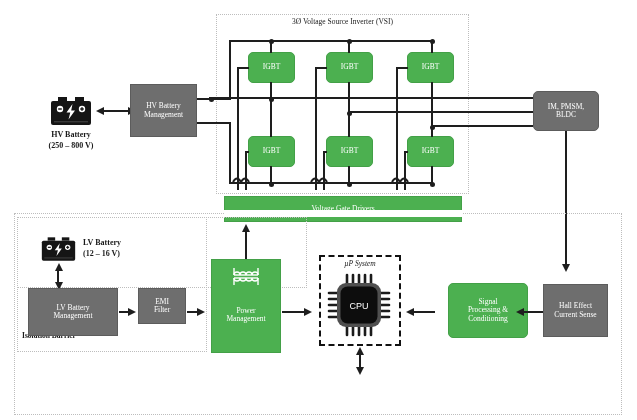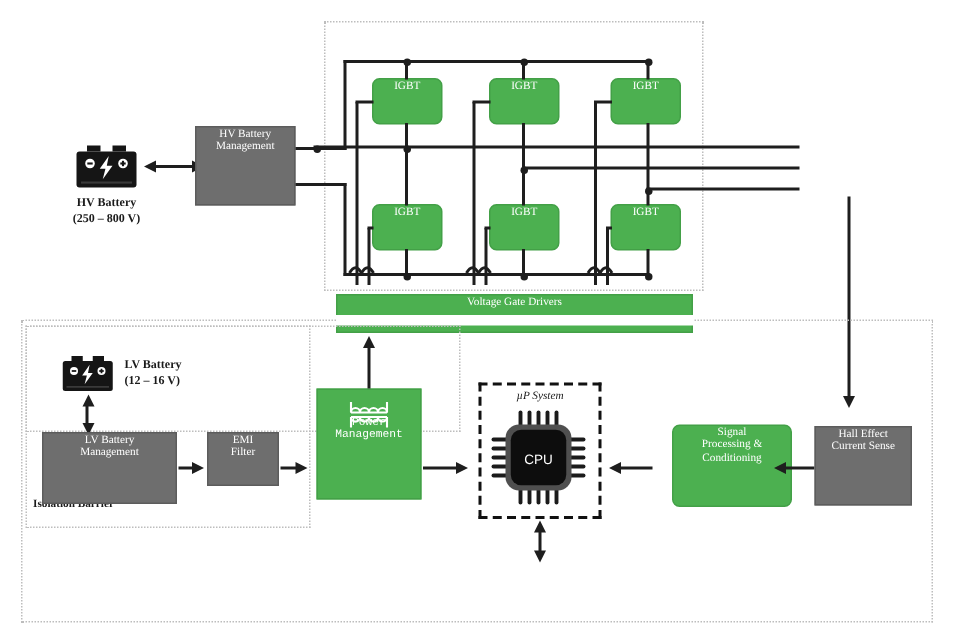--- a/index.html
+++ b/index.html
@@ -2,21 +2,21 @@
 <html><head>
 <meta charset="utf-8">
 <style>
   html,body{margin:0;padding:0;background:#ffffff;}
   body{width:637px;height:420px;overflow:hidden;
        font-family:"Liberation Serif", serif;}
   #stage{position:relative;width:637px;height:420px;background:#fff;}
 
   
   .box{position:absolute;box-sizing:border-box;display:flex;
-       align-items:flex-start;justify-content:center;text-align:center;
+       align-items:center;justify-content:center;text-align:center;
        color:#ffffff;line-height:1.12;}
   .gray{background:#6e6e6e;border:1px solid #5c5c5c;}
   .green{background:#4cb050;border:1px solid #43a047;}
   .rounded{border-radius:5px;}
   .lbl{position:absolute;color:#1a1a1a;text-align:center;line-height:1.22;}
 
   .dotbox{position:absolute;box-sizing:border-box;
           border:1px dotted #bdbdbd;background:transparent;}
   .dashbox{position:absolute;box-sizing:border-box;
            border:2px dashed #111111;background:transparent;}
@@ -45,20 +45,21 @@
   .xfmr{position:absolute;}
 
   svg{display:block;overflow:visible;}
 </style>
 </head>
 <body>
 
 <div id="stage">
 
   <div class="dotbox" style="left:216px;top:14px;width:253px;height:180px;"></div>
+  <div class="lbl" style="left:216px;top:17px;width:253px;font-size:7.5px;">3Ø Voltage Source Inverter (VSI)</div>
 
   <div class="bat" style="left:50px;top:96px;width:42px;height:30px;">
     <svg width="42" height="30" viewBox="0 0 42 30">
       <rect x="8" y="1" width="9" height="4" fill="#151515"></rect>
       <rect x="25" y="1" width="9" height="4" fill="#151515"></rect>
       <rect x="1" y="5" width="40" height="24" rx="2" fill="#151515"></rect>
       <circle cx="10" cy="13" r="3.2" fill="#fff"></circle>
       <circle cx="32" cy="13" r="3.2" fill="#fff"></circle>
       <rect x="8.2" y="12.3" width="3.6" height="1.4" fill="#151515"></rect>
       <rect x="30.2" y="12.3" width="3.6" height="1.4" fill="#151515"></rect>
@@ -126,20 +127,24 @@
   <div class="w wv" style="left:431px;top:82px;height:55px;"></div>
   <div class="w wv" style="left:431px;top:166px;height:17px;"></div>
   <div class="node" style="left:429.5px;top:38.5px;"></div>
   <div class="node" style="left:429.5px;top:124.5px;"></div>
   <div class="node" style="left:429.5px;top:181.5px;"></div>
 
   <div class="w wh" style="left:209px;top:97px;width:324px;"></div>
   <div class="w wh" style="left:348px;top:111px;width:185px;"></div>
   <div class="w wh" style="left:431px;top:125px;width:102px;"></div>
 
+  <div class="box gray rounded" style="left:533px;top:91px;width:66px;height:40px;font-size:7.5px;">
+    <span style="white-space:pre-line;">IM, PMSM,
+BLDC</span>
+  </div>
 
   <div class="w wv" style="left:565px;top:131px;height:135px;"></div>
   <div class="ar ar-d" style="left:561.5px;top:264px;"></div>
 
   <div class="w wv" style="left:237px;top:68px;height:122px;"></div>
   <div class="w wh" style="left:237px;top:67px;width:12px;"></div>
   <div class="w wv" style="left:245px;top:152px;height:38px;"></div>
   <div class="w wh" style="left:245px;top:151px;width:4px;"></div>
 
   <div class="w wv" style="left:315px;top:68px;height:122px;"></div>
@@ -204,21 +209,21 @@
   <div class="ar ar-r" style="left:128px;top:307.5px;"></div>
 
   <div class="box gray" style="left:138px;top:288px;width:48px;height:36px;font-size:7.5px;">
     <span style="white-space:pre-line;">EMI
 Filter</span>
   </div>
 
   <div class="w wh" style="left:187px;top:311px;width:12px;"></div>
   <div class="ar ar-r" style="left:197px;top:307.5px;"></div>
 
-  <div class="box green" style="left:211px;top:259px;width:70px;height:74px;font-size:7.5px;font-family:Liberation Mono, monospace;">
+  <div class="box green" style="left:211px;top:259px;width:70px;height:94px;font-size:7.5px;">
     <span style="white-space:pre-line;margin-top:18px;">Power
 Management</span>
   </div>
   <div class="xfmr" style="left:232px;top:266px;width:28px;height:22px;">
     <svg width="28" height="22" viewBox="0 0 28 22">
       <path d="M2 9 a3 3 0 0 1 6 0 M8 9 a3 3 0 0 1 6 0 M14 9 a3 3 0 0 1 6 0 M20 9 a3 3 0 0 1 6 0" stroke="#fff" stroke-width="1.4" fill="none"></path>
       <line x1="2" y1="9" x2="26" y2="9" stroke="#fff" stroke-width="1.4"></line>
       <line x1="2" y1="12" x2="26" y2="12" stroke="#fff" stroke-width="1.4"></line>
       <path d="M2 12 a3 3 0 0 0 6 0 M8 12 a3 3 0 0 0 6 0 M14 12 a3 3 0 0 0 6 0 M20 12 a3 3 0 0 0 6 0" stroke="#fff" stroke-width="1.4" fill="none"></path>
       <line x1="2" y1="2" x2="2" y2="9" stroke="#fff" stroke-width="1.4"></line>

